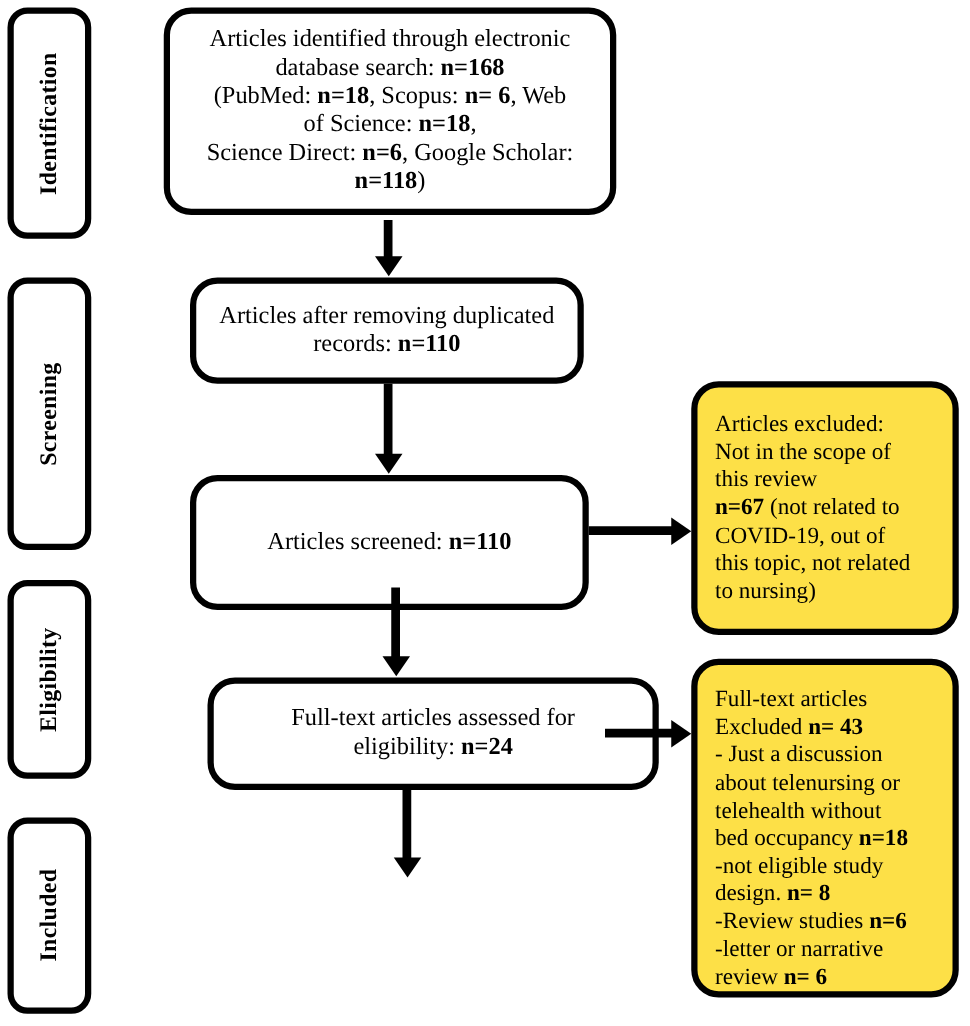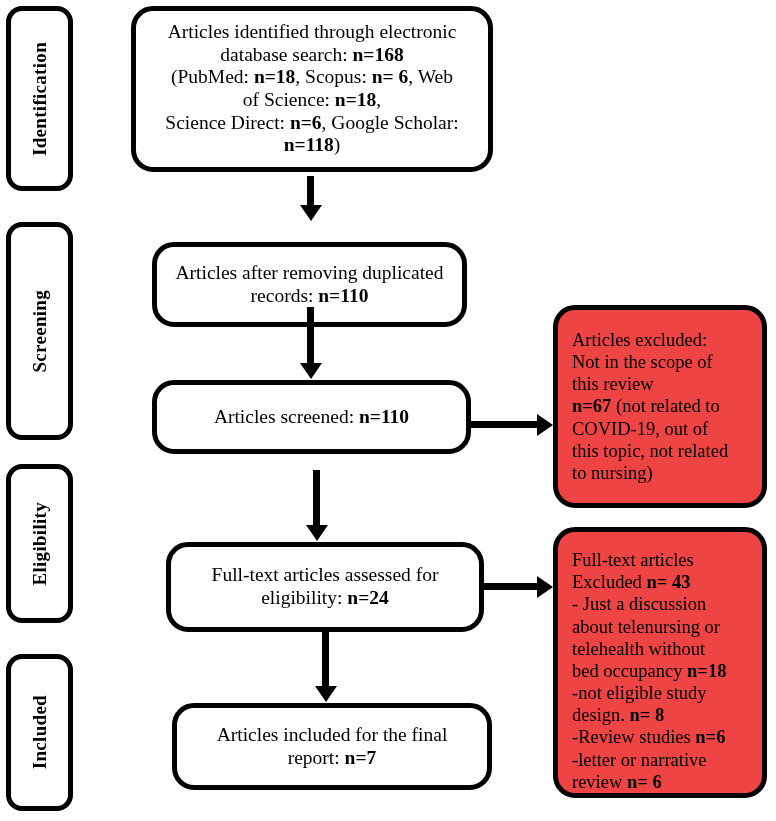--- a/index.html
+++ b/index.html
@@ -52,21 +52,21 @@
     font-size: 19.5px;
     line-height: 1.16;
     text-align: center;
     padding: 0 10px;
     white-space: pre-line;
   }
   .side-box {
     position: absolute;
     border: 5px solid #000000;
     border-radius: 22px;
-    background: #ef4444;
+    background: #fde047;
     box-sizing: border-box;
     display: flex;
     align-items: center;
     justify-content: flex-start;
   }
   .side-box .box-text {
     font-size: 18.5px;
     line-height: 1.2;
     text-align: left;
     padding: 0 6px 0 14px;
@@ -133,38 +133,34 @@
 
   <div class="flow-box" style="left:131px; top:6px; width:362px; height:166px;">
     <span class="box-text">Articles identified through electronic
 database search:  <b>n=168</b>
 (PubMed: <b>n=18</b>, Scopus: <b>n= 6</b>, Web
 of Science: <b>n=18</b>,
 Science Direct: <b>n=6</b>, Google Scholar:
 <b>n=118</b>)</span>
   </div>
 
-  <div class="flow-box" style="left:152px; top:222px; width:315px; height:85px;margin-top:20px;">
+  <div class="flow-box" style="left:152px; top:222px; width:315px; height:85px;">
     <span class="box-text">Articles after removing duplicated
 records: <b>n=110</b></span>
   </div>
 
-  <div class="flow-box" style="left:152px; top:380px; width:319px; height:74px;">
+  <div class="flow-box" style="left:152px; top:380px; width:319px; height:108px;">
     <span class="box-text">Articles screened: <b>n=110</b></span>
   </div>
 
-  <div class="flow-box" style="left:166px; top:542px; width:318px; height:90px;">
+  <div class="flow-box" style="left:166px; top:542px; width:361px; height:90px;">
     <span class="box-text">Full-text articles assessed for
 eligibility: <b>n=24</b></span>
   </div>
 
-  <div class="flow-box" style="left:172px; top:703px; width:320px; height:87px;">
-    <span class="box-text">Articles included for the final
-report: <b>n=7</b></span>
-  </div>
 
   <div class="side-box" style="left:553px; top:305px; width:214px; height:203px;">
     <span class="box-text">Articles excluded:
 Not in the scope of
 this review
 <b>n=67</b> (not related to
 COVID-19, out of
 this topic, not related
 to nursing)</span>
   </div>

